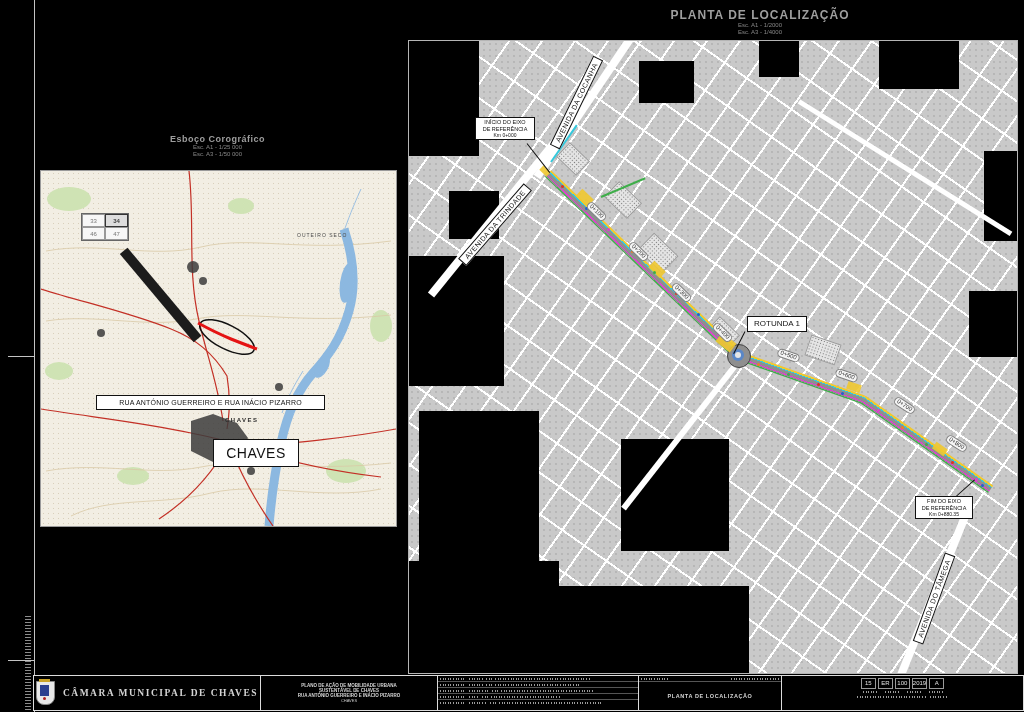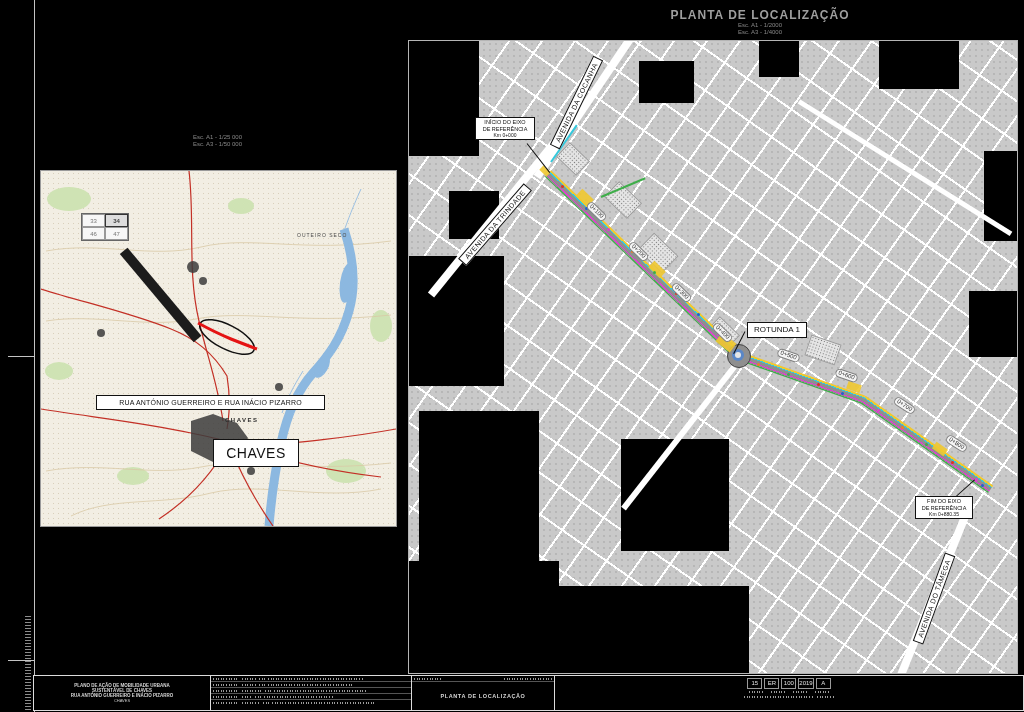--- a/index.html
+++ b/index.html
@@ -82,20 +82,21 @@
   <div class="edgeline" style="left:8px;top:660px;width:26px;height:1px;"></div>
   <div class="microv" style="left:25px;top:616px;height:94px;"></div>
 
   <div class="heading" style="left:600px;top:8px;width:320px;">
     <div class="h-title">PLANTA DE LOCALIZAÇÃO</div>
     <div class="h-scale">Esc. A1 - 1/2000</div>
     <div class="h-scale">Esc. A3 - 1/4000</div>
   </div>
 
   <div class="heading" style="left:60px;top:134px;width:315px;">
+    <div class="h-title-sm">Esboço Corográfico</div>
     <div class="h-scale">Esc. A1 - 1/25 000</div>
     <div class="h-scale">Esc. A3 - 1/50 000</div>
   </div>
 
   <div class="map-left">
     <svg width="355" height="355" viewBox="0 0 355 355" style="position:absolute;left:0;top:0;">
 
       <g fill="#cfe3b4">
         <ellipse cx="28" cy="28" rx="22" ry="12"></ellipse>
           <ellipse cx="200" cy="35" rx="13" ry="8"></ellipse>
@@ -250,35 +251,42 @@
       <span>AVENIDA DO TÂMEGA</span>
     </div>
 
     <div class="note" style="left:66px;top:76px;width:54px;padding:1px 2px;">
       <div style="font-size:5.5px;line-height:6.5px;">INÍCIO DO EIXO</div>
       <div style="font-size:5.5px;line-height:6.5px;">DE REFERÊNCIA</div>
       <div style="font-size:5px;line-height:6px;">Km 0+000</div>
     </div>
     <div class="leader" style="left:118px;top:102px;width:37px;transform:rotate(52deg);"></div>
 
-    <div class="note" style="left:338px;top:281px;width:58px;height:14px;font-size:8px;line-height:14px;">
+    <div class="note" style="left:338px;top:275px;width:58px;height:14px;font-size:8px;line-height:14px;">
       <span>ROTUNDA 1</span>
     </div>
     <div class="leader" style="left:336px;top:290px;width:25px;transform:rotate(117deg);"></div>
 
     <div class="note" style="left:506px;top:455px;width:52px;padding:1px 2px;">
       <div style="font-size:5.5px;line-height:6.5px;">FIM DO EIXO</div>
       <div style="font-size:5.5px;line-height:6.5px;">DE REFERÊNCIA</div>
       <div style="font-size:5px;line-height:6px;">Km 0+880.35</div>
     </div>
     <div class="leader" style="left:547px;top:455px;width:25px;transform:rotate(-42deg);"></div>
   </div>
 
   <div class="tb">
 
+    <div class="tb-sec" style="width:226px;">
+      <div class="arms">
+          <div class="arms-in"></div>
+          <div class="arms-dot"></div>
+        </div>
+      <div class="muni">CÂMARA MUNICIPAL DE CHAVES</div>
+    </div>
 
 
     <div class="tb-sec proj" style="width:176px;flex-direction:column;">
       <div class="p1">PLANO DE AÇÃO DE MOBILIDADE URBANA</div>
       <div class="p1">SUSTENTÁVEL DE CHAVES</div>
       <div class="p1">RUA ANTÓNIO GUERREIRO E INÁCIO PIZARRO</div>
       <div class="p2">CHAVES</div>
     </div>
 
     <div class="tb-sec" style="width:200px;flex-direction:column;justify-content:flex-start;align-items:stretch;">

